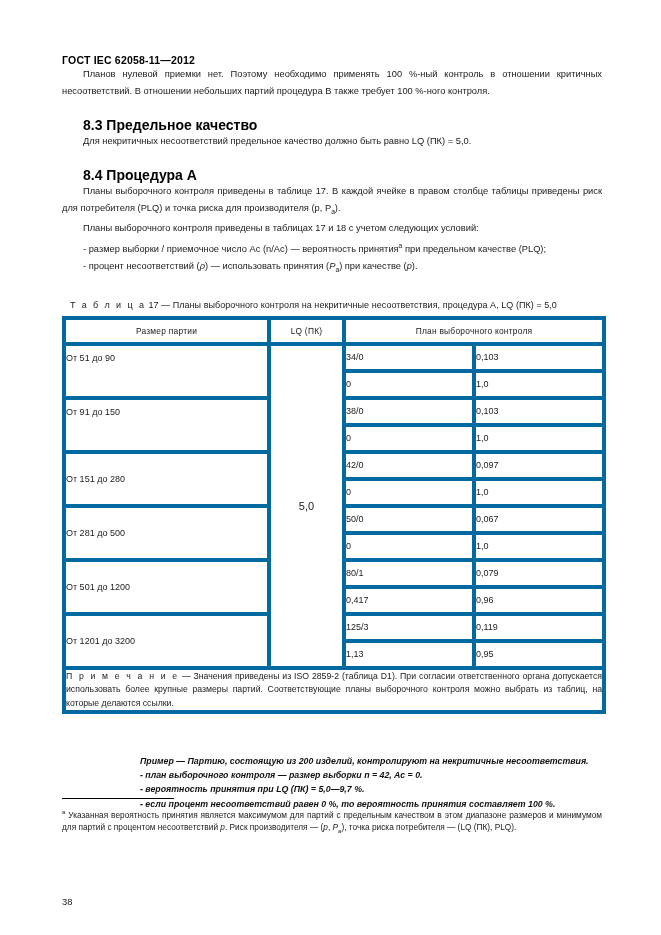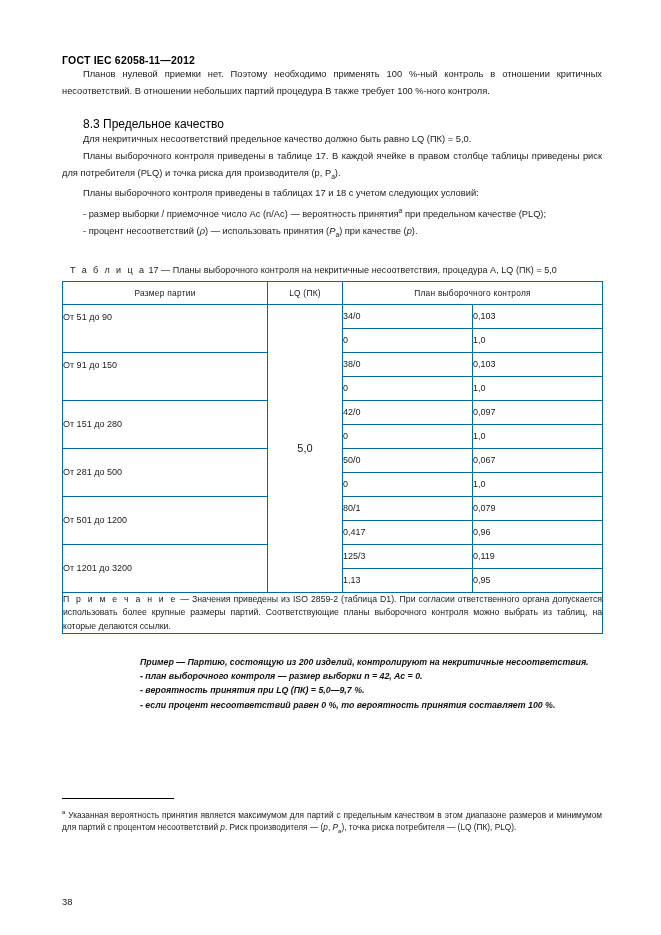--- a/index.html
+++ b/index.html
@@ -39,22 +39,22 @@
     margin: 0;
     color: #1a1a1a;
   }
   .para-block {
     margin-top: 18px;
   }
   .indent {
     text-indent: 21px;
   }
   h3.heading {
-    font-size: 12px;
-    font-weight: normal;
+    font-size: 14px;
+    font-weight: bold;
     margin: 17px 0 0 0;
     text-indent: 21px;
     color: #000;
   }
   .after-heading {
     margin-top: 13px;
   }
   .tight {
     margin-top: 0;
   }
@@ -73,21 +73,21 @@
   .ital { font-style: italic; }
 
   
   table.plan {
     border-collapse: collapse;
     width: 540px;
     table-layout: fixed;
     font-size: 8.6px;
   }
   table.plan td, table.plan th {
-    border: 1px solid #0369a1;
+    border: 4px solid #0369a1;
     padding: 0;
     font-weight: normal;
     vertical-align: middle;
   }
   .th-cell {
     text-align: center;
     height: 22px;
     font-size: 8.4px;
     letter-spacing: 0.25px;
   }
@@ -121,21 +121,21 @@
     padding: 7px 9px 8px 9px;
     font-size: 8.7px;
     line-height: 13.4px;
     text-align: justify;
   }
   .note-indent { text-indent: 26px; }
   .note-label { letter-spacing: 1.9px; }
 
   
   .example {
-    margin-top: 21px;
+    margin-top: 40px;
     margin-left: 78px;
     font-size: 8.8px;
     font-style: italic;
     font-weight: bold;
     line-height: 14.2px;
     color: #111;
   }
   .example div { white-space: nowrap; }
 
   
@@ -173,20 +173,21 @@
   <div class="content">
 
     <div class="running-head">ГОСТ IEC 62058-11—2012</div>
 
     <p class="body-text indent para-block">Планов нулевой приемки нет. Поэтому необходимо применять 100 %-ный контроль в отношении критичных несоответствий. В отношении небольших партий процедура В также требует 100 %-ного контроля.</p>
 
     <h3 class="heading">8.3 Предельное качество</h3>
 
     <p class="body-text indent after-heading">Для некритичных несоответствий предельное качество должно быть равно LQ (ПК) = 5,0.</p>
 
+    <h3 class="heading">8.4 Процедура А</h3>
 
     <p class="body-text indent after-heading"><span>Планы выборочного контроля приведены в таблице 17. В каждой ячейке в правом столбце таблицы приведены риск для потребителя (PLQ) и точка риска для производителя (p, P</span><sub>а</sub><span>).</span></p>
 
     <p class="body-text indent tight">Планы выборочного контроля приведены в таблицах 17 и 18 с учетом следующих условий:</p>
 
     <p class="body-text indent tight"><span>- размер выборки / приемочное число Ac (n/Ac) — вероятность принятия</span><sup>а</sup><span> при предельном качестве (PLQ);</span></p>
 
     <p class="body-text indent tight"><span>- процент несоответствий (</span><span class="ital">ρ</span><span>) — использовать принятия (</span><span class="ital">P</span><sub>а</sub><span>) при качестве (</span><span class="ital">p</span><span>).</span></p>
 
     <div class="table-caption"><span class="sp-word">Т а б л и ц а</span> <span>17</span> <span>— Планы выборочного контроля на некритичные несоответствия, процедура А, LQ (ПК) = 5,0</span></div>

